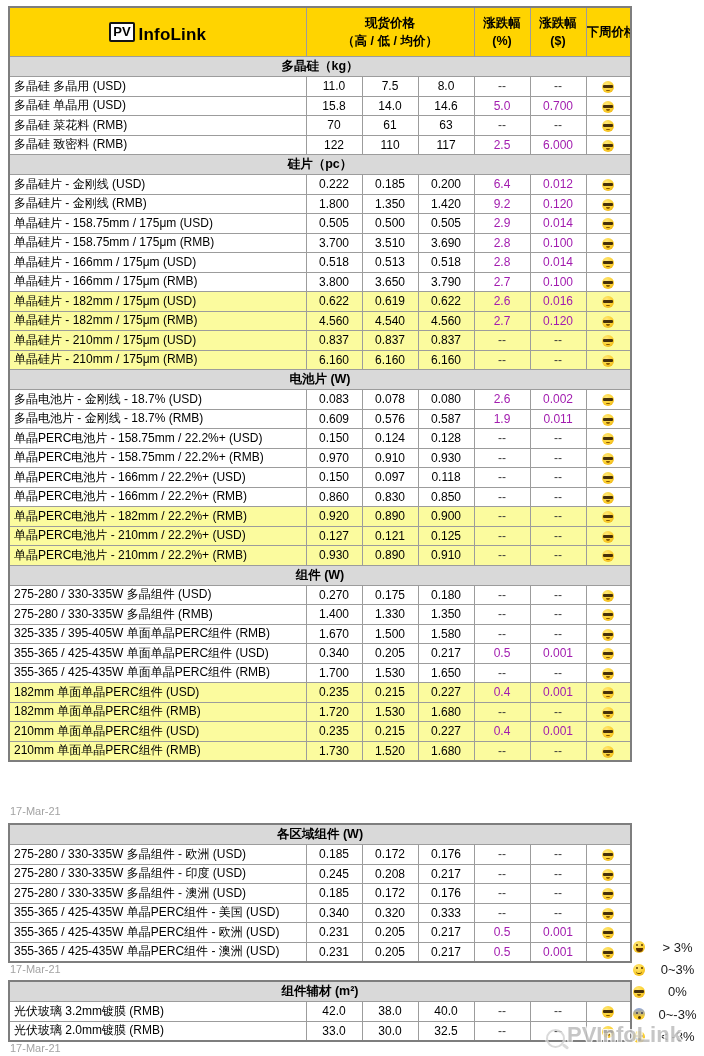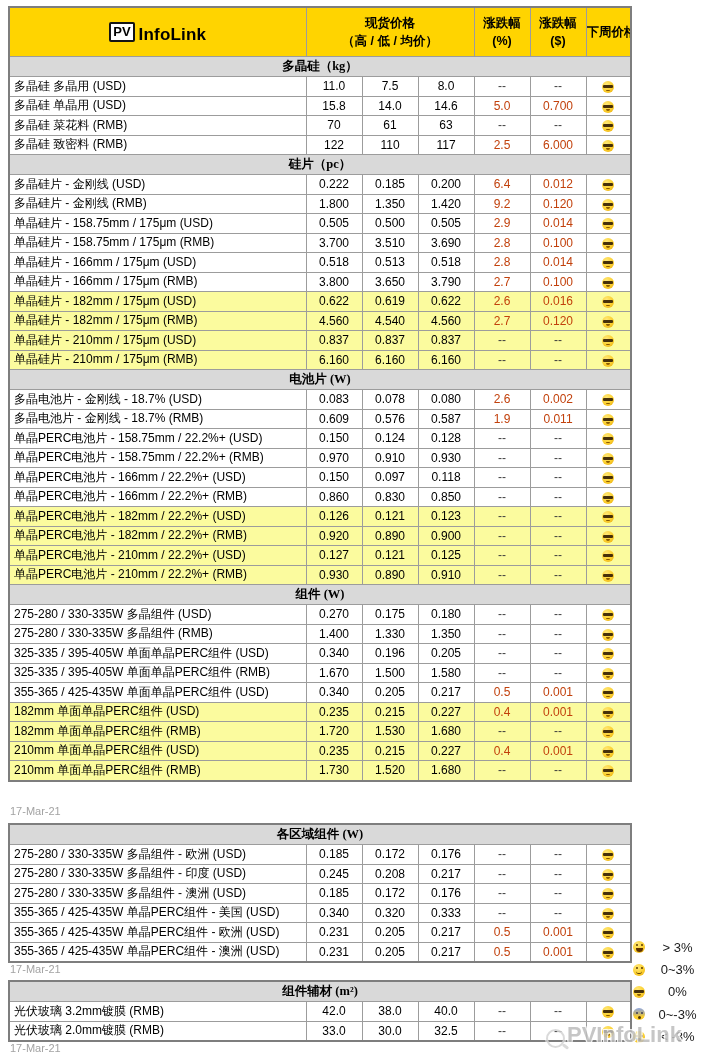--- a/index.html
+++ b/index.html
@@ -4,26 +4,26 @@
 <style>
   html,body{margin:0;padding:0;background:#fff;}
   .page{position:relative;width:704px;height:1056px;background:#fff;overflow:hidden;
         font-family:"Liberation Sans",sans-serif;color:#000;}
   table.price{border-collapse:collapse;table-layout:fixed;width:622px;background:#fff;
         border:2px solid #7e7e7e;}
   table.price td, table.price th{border:1px solid #9c9c9c;overflow:hidden;white-space:nowrap;}
   thead th{background:#ffd400;font-weight:bold;font-size:12.5px;text-align:center;
         vertical-align:middle;height:48px;line-height:1.45;padding:0;border:1px solid #6e6e6e;}
   .section-row td{background:#d9d9d9;font-weight:bold;font-size:12.5px;text-align:center;
-        height:19px;padding:0;font-family:Liberation Serif, serif;}
+        height:19px;padding:0;}
   tr.data-row td{height:18.5px;font-size:12px;padding:0;}
   td.c-name{text-align:left;padding-left:4px !important;}
   td.c-num{text-align:center;}
   td.c-dim{text-align:center;color:#3d3d3d;}
-  td.green{color:#c2410c;}
+  td.green{color:#a21caf;}
   td.c-emo{text-align:center;}
   tr.hl td{background:#fbfb9e;}
   .logo-wrap{display:flex;align-items:center;justify-content:center;gap:4px;}
   .pv-box{display:inline-block;background:#fff;border:2px solid #141414;border-radius:2px;
         padding:0 2px;font-size:13px;font-weight:bold;line-height:16px;}
   .logo-name{font-size:17px;font-weight:bold;letter-spacing:0.2px;margin-top:6px;}
   .date-label{position:absolute;left:10px;font-size:11px;color:#a3a3a3;}
   
   .legend{position:absolute;left:633px;top:936px;width:71px;}
   .legend-item{display:flex;align-items:center;height:22.4px;gap:6px;}
@@ -282,29 +282,20 @@
         <tr class="data-row">
           <td class="c-name">单晶PERC电池片 - 166mm / 22.2%+ (RMB)</td>
           <td class="c-num">0.860</td>
           <td class="c-num">0.830</td>
           <td class="c-num">0.850</td>
           <td class="c-dim">--</td>
           <td class="c-dim">--</td>
           <td class="c-emo"><span class="emoji emoji-cool"></span></td>
         </tr>
         <tr class="data-row hl">
-          <td class="c-name">单晶PERC电池片 - 182mm / 22.2%+ (USD)</td>
-          <td class="c-num">0.126</td>
-          <td class="c-num">0.121</td>
-          <td class="c-num">0.123</td>
-          <td class="c-dim">--</td>
-          <td class="c-dim">--</td>
-          <td class="c-emo"><span class="emoji emoji-cool"></span></td>
-        </tr>
-        <tr class="data-row hl">
           <td class="c-name">单晶PERC电池片 - 182mm / 22.2%+ (RMB)</td>
           <td class="c-num">0.920</td>
           <td class="c-num">0.890</td>
           <td class="c-num">0.900</td>
           <td class="c-dim">--</td>
           <td class="c-dim">--</td>
           <td class="c-emo"><span class="emoji emoji-cool"></span></td>
         </tr>
         <tr class="data-row hl">
           <td class="c-name">单晶PERC电池片 - 210mm / 22.2%+ (USD)</td>
@@ -334,49 +325,49 @@
           <td class="c-num">0.180</td>
           <td class="c-dim">--</td>
           <td class="c-dim">--</td>
           <td class="c-emo"><span class="emoji emoji-cool"></span></td>
         </tr>
         <tr class="data-row">
           <td class="c-name">275-280 / 330-335W 多晶组件 (RMB)</td>
           <td class="c-num">1.400</td>
           <td class="c-num">1.330</td>
           <td class="c-num">1.350</td>
-          <td class="c-dim">--</td>
-          <td class="c-dim">--</td>
-          <td class="c-emo"><span class="emoji emoji-cool"></span></td>
-        </tr>
-        <tr class="data-row">
-          <td class="c-name">325-335 / 395-405W 单面单晶PERC组件 (USD)</td>
-          <td class="c-num">0.340</td>
-          <td class="c-num">0.196</td>
-          <td class="c-num">0.205</td>
           <td class="c-dim">--</td>
           <td class="c-dim">--</td>
           <td class="c-emo"><span class="emoji emoji-cool"></span></td>
         </tr>
         <tr class="data-row">
           <td class="c-name">325-335 / 395-405W 单面单晶PERC组件 (RMB)</td>
           <td class="c-num">1.670</td>
           <td class="c-num">1.500</td>
           <td class="c-num">1.580</td>
           <td class="c-dim">--</td>
           <td class="c-dim">--</td>
           <td class="c-emo"><span class="emoji emoji-cool"></span></td>
         </tr>
         <tr class="data-row">
           <td class="c-name">355-365 / 425-435W 单面单晶PERC组件 (USD)</td>
           <td class="c-num">0.340</td>
           <td class="c-num">0.205</td>
           <td class="c-num">0.217</td>
           <td class="c-num green">0.5</td>
           <td class="c-num green">0.001</td>
+          <td class="c-emo"><span class="emoji emoji-cool"></span></td>
+        </tr>
+        <tr class="data-row">
+          <td class="c-name">355-365 / 425-435W 单面单晶PERC组件 (RMB)</td>
+          <td class="c-num">1.700</td>
+          <td class="c-num">1.530</td>
+          <td class="c-num">1.650</td>
+          <td class="c-dim">--</td>
+          <td class="c-dim">--</td>
           <td class="c-emo"><span class="emoji emoji-cool"></span></td>
         </tr>
         <tr class="data-row hl">
           <td class="c-name">182mm 单面单晶PERC组件 (USD)</td>
           <td class="c-num">0.235</td>
           <td class="c-num">0.215</td>
           <td class="c-num">0.227</td>
           <td class="c-num green">0.4</td>
           <td class="c-num green">0.001</td>
           <td class="c-emo"><span class="emoji emoji-cool"></span></td>

